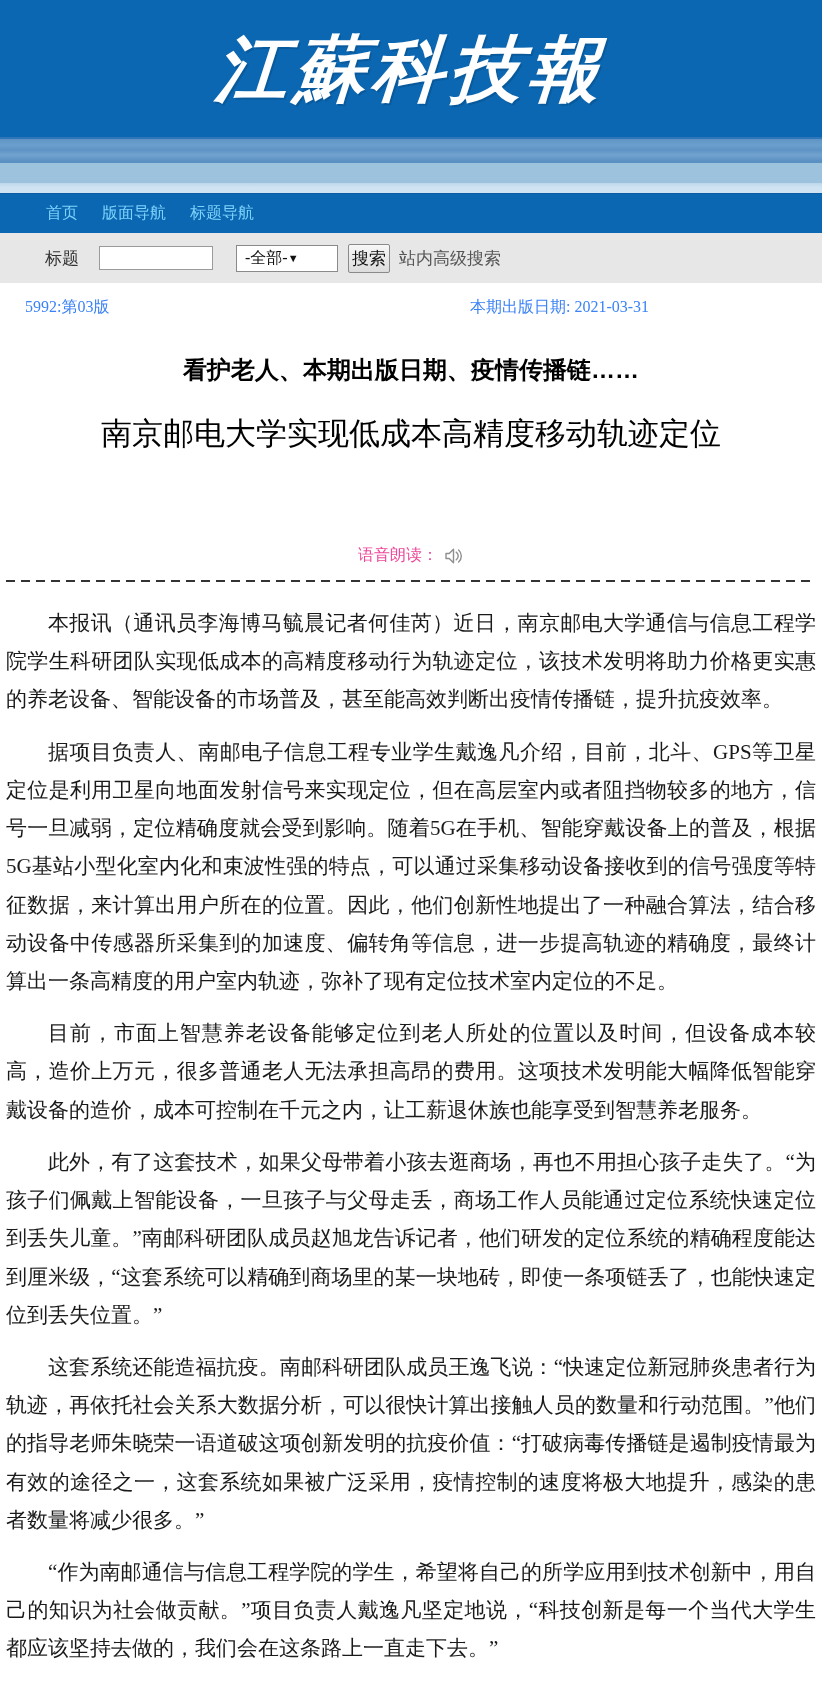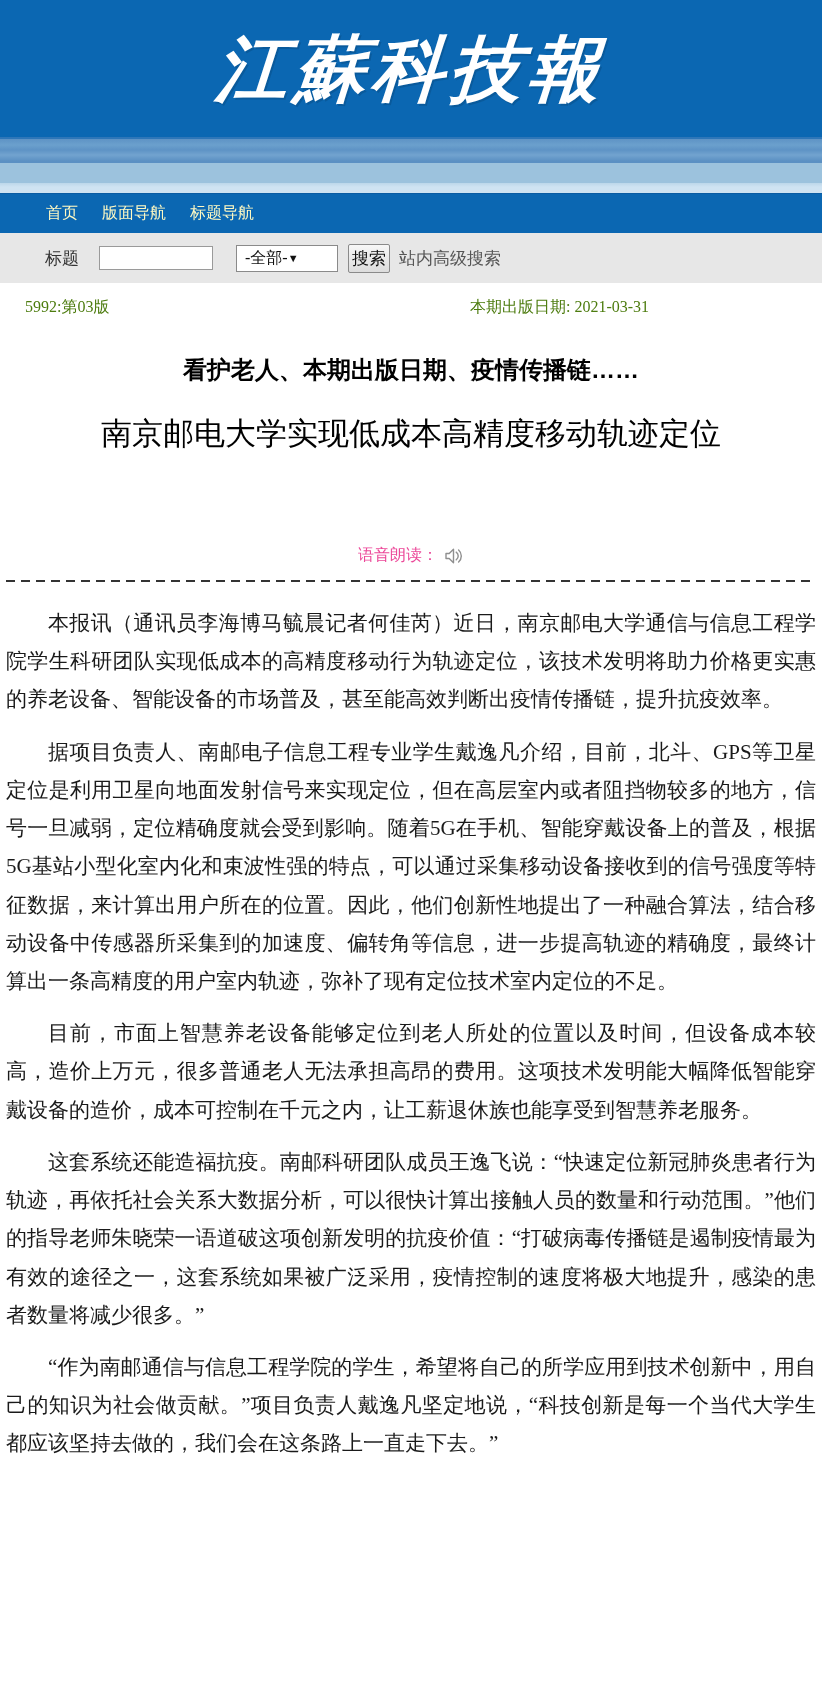--- a/index.html
+++ b/index.html
@@ -50,21 +50,21 @@
   .navbar {
     height: 40px;
     background: #0b67b2;
     border-top: 1px solid #0a5ca3;
     display: flex;
     align-items: center;
     padding-left: 46px;
     gap: 24px;
   }
   .navbar a {
-    color: #fef9c3;
+    color: #7dd3fc;
     font-family: "Liberation Sans", "DejaVu Sans", sans-serif;
     font-size: 16px;
     text-decoration: none;
     cursor: pointer;
   }
 
   
   .searchbar {
     height: 50px;
     background: #e7e7e7;
@@ -117,21 +117,21 @@
     text-decoration: none;
     cursor: pointer;
   }
 
   
   .issue-bar {
     position: relative;
     height: 47px;
     background: #ffffff;
     font-size: 16px;
-    color: #4d7c0f;
+    color: #3b82f6;
   }
   .issue-bar .issue { position: absolute; left: 25px; top: 14px; }
   .issue-bar .date  { position: absolute; left: 470px; top: 14px; }
 
   
   .article { padding: 20px 6px 30px 6px; }
   .kicker {
     text-align: center;
     font-family: "Liberation Sans", "DejaVu Sans", sans-serif;
     font-weight: bold;
@@ -220,18 +220,19 @@
         </svg>
       </span>
     </div>
 
     <div class="dashes"></div>
 
     <div class="article-body">
       <p>本报讯（通讯员李海博马毓晨记者何佳芮）近日，南京邮电大学通信与信息工程学院学生科研团队实现低成本的高精度移动行为轨迹定位，该技术发明将助力价格更实惠的养老设备、智能设备的市场普及，甚至能高效判断出疫情传播链，提升抗疫效率。</p>
       <p>据项目负责人、南邮电子信息工程专业学生戴逸凡介绍，目前，北斗、GPS等卫星定位是利用卫星向地面发射信号来实现定位，但在高层室内或者阻挡物较多的地方，信号一旦减弱，定位精确度就会受到影响。随着5G在手机、智能穿戴设备上的普及，根据5G基站小型化室内化和束波性强的特点，可以通过采集移动设备接收到的信号强度等特征数据，来计算出用户所在的位置。因此，他们创新性地提出了一种融合算法，结合移动设备中传感器所采集到的加速度、偏转角等信息，进一步提高轨迹的精确度，最终计算出一条高精度的用户室内轨迹，弥补了现有定位技术室内定位的不足。</p>
       <p>目前，市面上智慧养老设备能够定位到老人所处的位置以及时间，但设备成本较高，造价上万元，很多普通老人无法承担高昂的费用。这项技术发明能大幅降低智能穿戴设备的造价，成本可控制在千元之内，让工薪退休族也能享受到智慧养老服务。</p>
+      <p>此外，有了这套技术，如果父母带着小孩去逛商场，再也不用担心孩子走失了。“为孩子们佩戴上智能设备，一旦孩子与父母走丢，商场工作人员能通过定位系统快速定位到丢失儿童。”南邮科研团队成员赵旭龙告诉记者，他们研发的定位系统的精确程度能达到厘米级，“这套系统可以精确到商场里的某一块地砖，即使一条项链丢了，也能快速定位到丢失位置。”</p>
       <p>这套系统还能造福抗疫。南邮科研团队成员王逸飞说：“快速定位新冠肺炎患者行为轨迹，再依托社会关系大数据分析，可以很快计算出接触人员的数量和行动范围。”他们的指导老师朱晓荣一语道破这项创新发明的抗疫价值：“打破病毒传播链是遏制疫情最为有效的途径之一，这套系统如果被广泛采用，疫情控制的速度将极大地提升，感染的患者数量将减少很多。”</p>
       <p>“作为南邮通信与信息工程学院的学生，希望将自己的所学应用到技术创新中，用自己的知识为社会做贡献。”项目负责人戴逸凡坚定地说，“科技创新是每一个当代大学生都应该坚持去做的，我们会在这条路上一直走下去。”</p>
     </div>
   </div>
 
 </div>
 
 </body></html>

